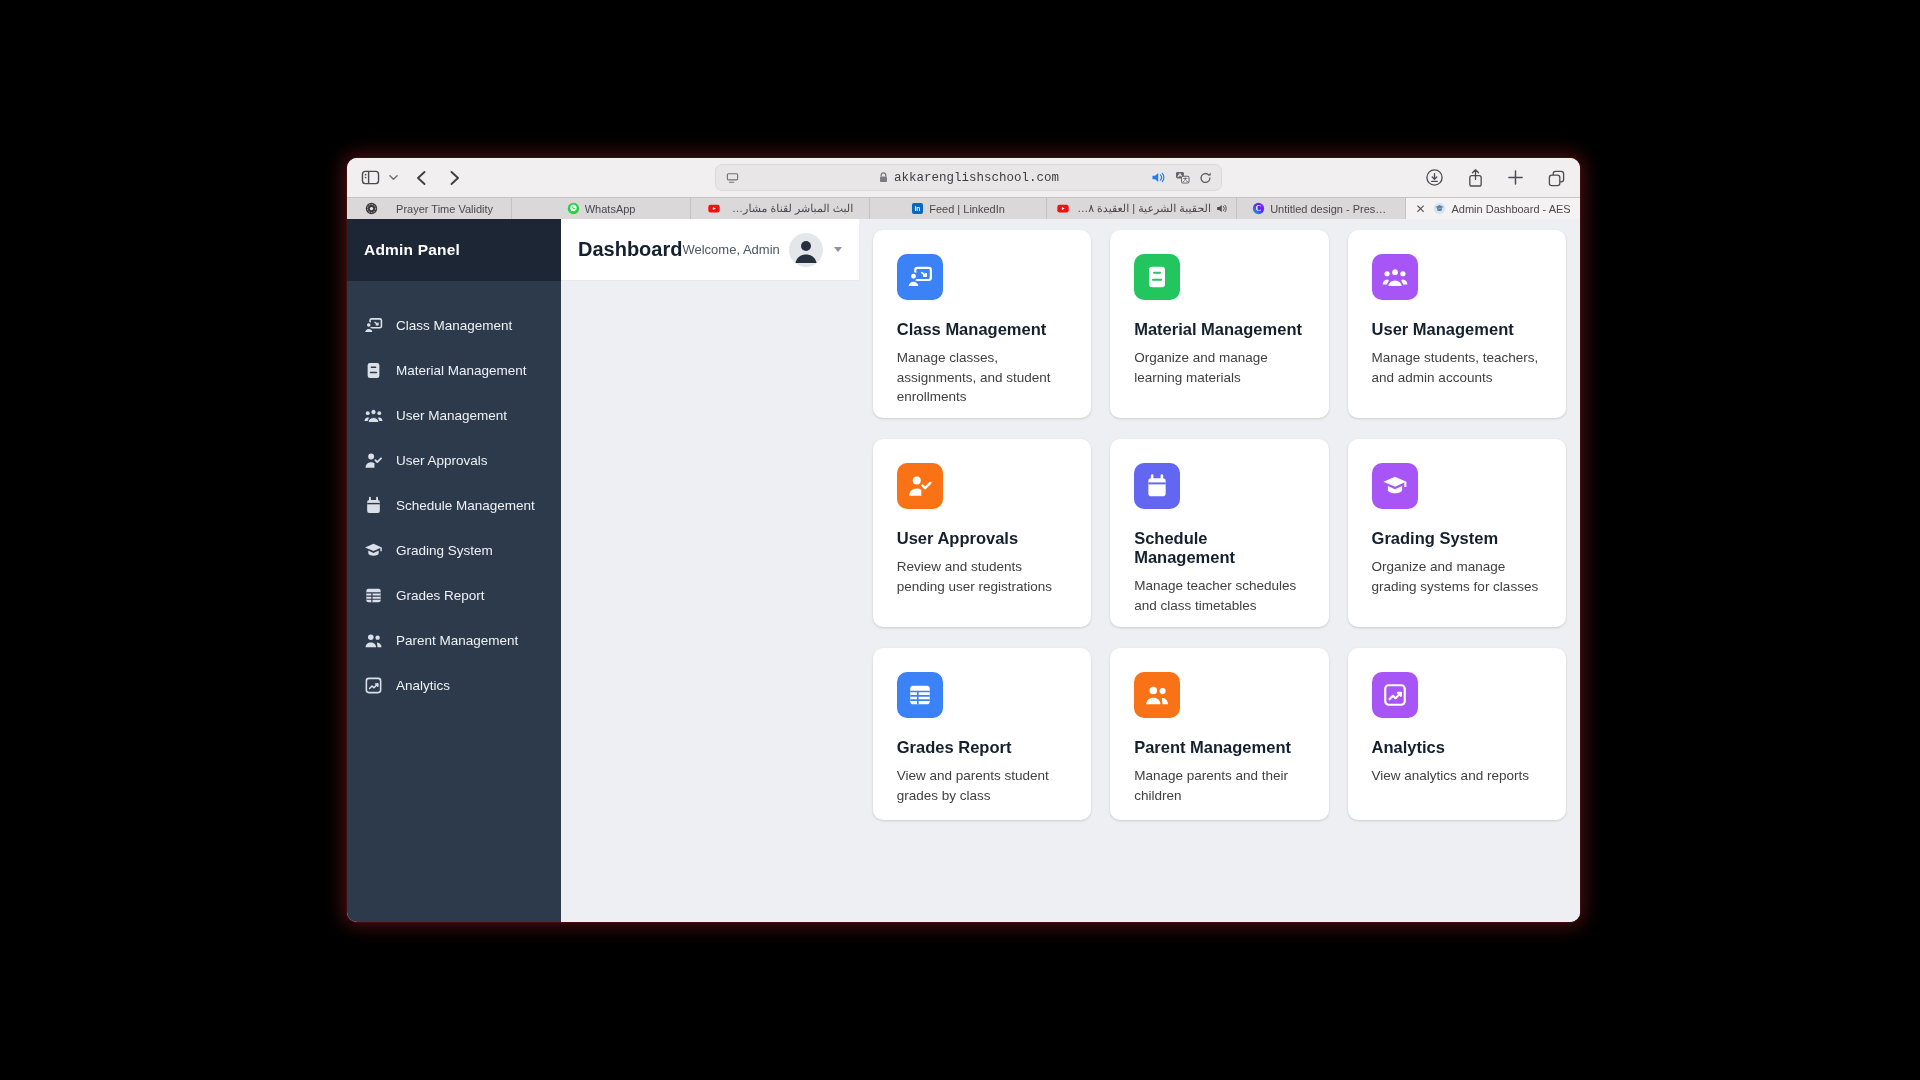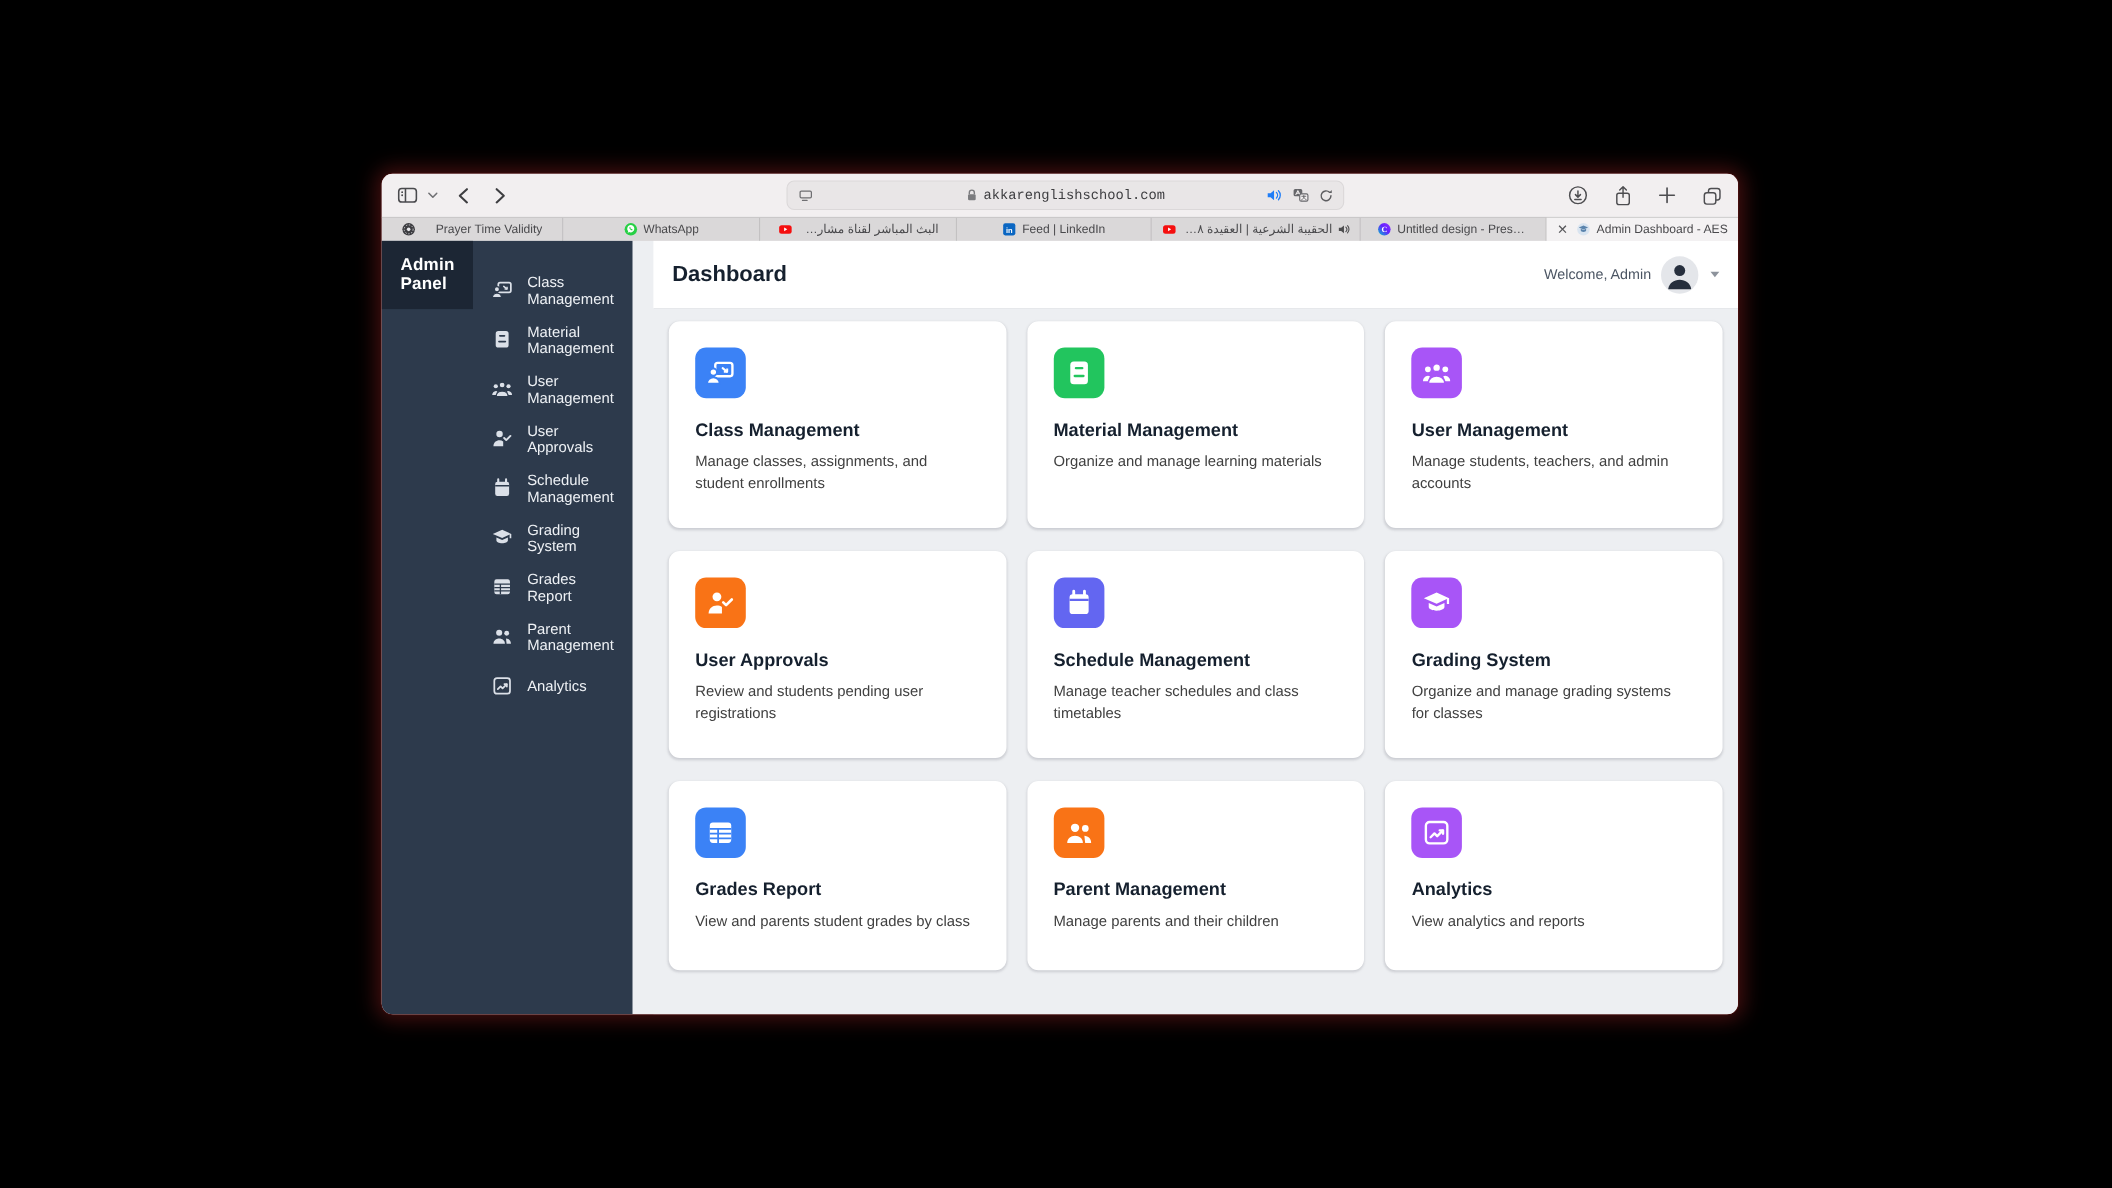--- a/index.html
+++ b/index.html
@@ -27,28 +27,28 @@
   .tab:nth-child(3){flex:0 0 14.5%;}
   .tab:nth-child(4){flex:0 0 14.4%;}
   .tab:nth-child(5){flex:0 0 15.4%;}
   .tab:nth-child(6){flex:0 0 13.7%;}
   .tab:nth-child(7){flex:1 1 auto;border-right:none;}
   .tab.active{background:#f4f2f3;}
   .tab .t-title{overflow:hidden;text-overflow:ellipsis;max-width:78%;}
   .tab .close-x{font-size:12px;color:#57575a;margin-right:3px;}
   
   .app{display:flex;height:703px;}
-  .sidebar{flex:0 0 214px;background:#2d3a4c;display:flex;flex-direction:row;}
+  .sidebar{flex:0 0 214px;background:#2d3a4c;display:flex;flex-direction:column;}
   .side-head{height:62px;background:#1c2634;display:flex;align-items:center;padding:0 17px;}
   .side-title{color:#fff;font-size:15.5px;font-weight:700;letter-spacing:.2px;}
   .side-nav{padding-top:22px;}
   .side-item{height:45px;display:flex;align-items:center;gap:13px;padding:0 17px;cursor:pointer;}
   .side-item .ic{width:19px;height:19px;color:#dbe0e8;--hole:#2d3a4c;flex:0 0 auto;}
   .side-item .lbl{color:#eef1f5;font-size:13.5px;}
-  .main{flex:1;display:flex;flex-direction:column;min-width:0;margin-left:19px;}
+  .main{flex:1;display:flex;flex-direction:row;min-width:0;}
   .main-head{height:62px;background:#fff;border-bottom:1px solid #e6e8eb;display:flex;align-items:center;
     padding:0 17px;}
   .page-title{font-size:20px;font-weight:700;color:#15202e;}
   .head-right{margin-left:auto;display:flex;align-items:center;gap:9px;}
   .welcome{font-size:13px;color:#4b5563;}
   .avatar{width:34px;height:34px;border-radius:50%;background:#e4e6ea;display:flex;align-items:center;
     justify-content:center;overflow:hidden;}
   .caret{width:0;height:0;border-left:4.5px solid transparent;border-right:4.5px solid transparent;
     border-top:5px solid #8d939c;margin-left:2px;}
   .content{flex:1;background:#edeff2;padding:11px 14px 0;display:grid;

